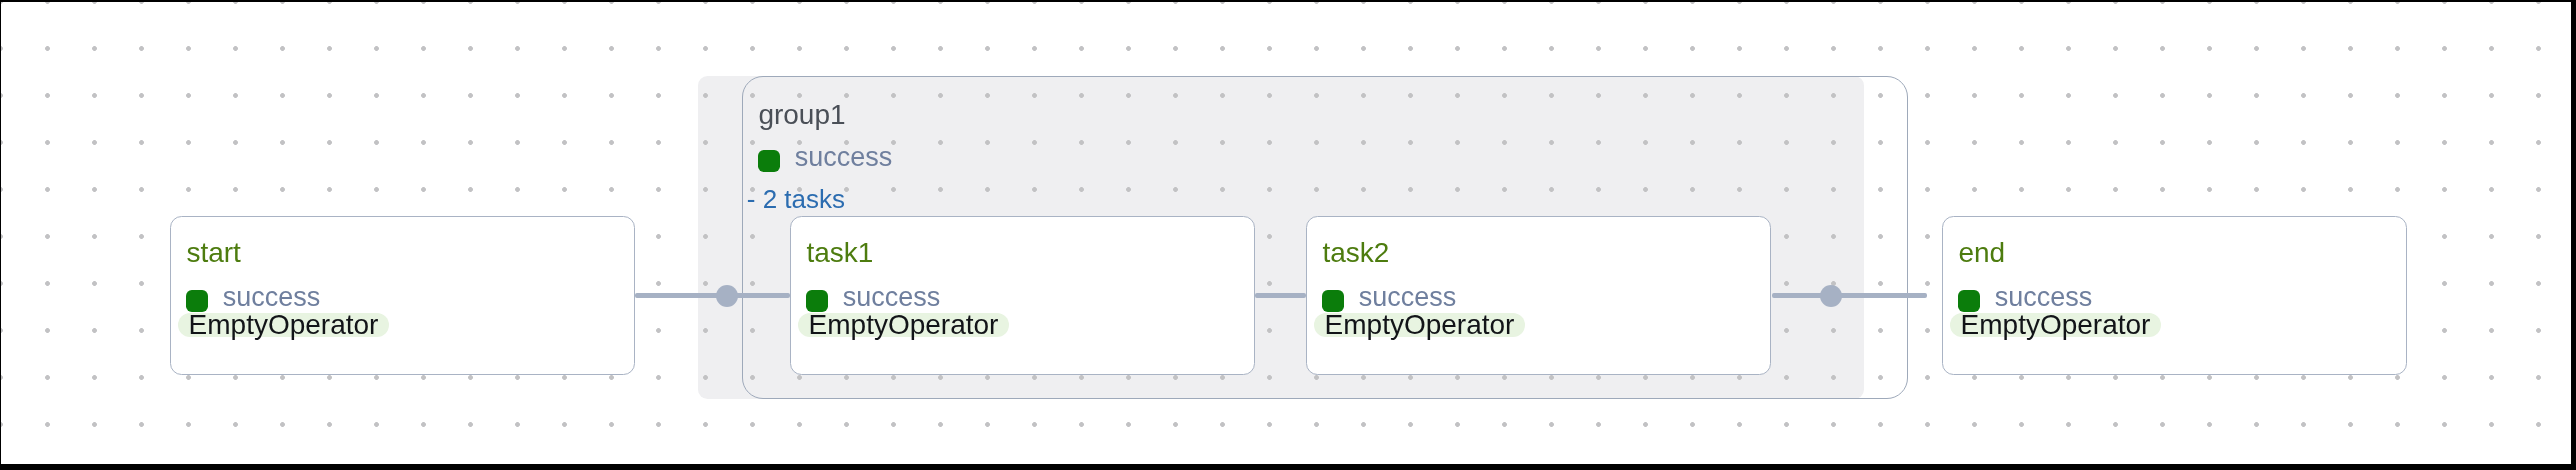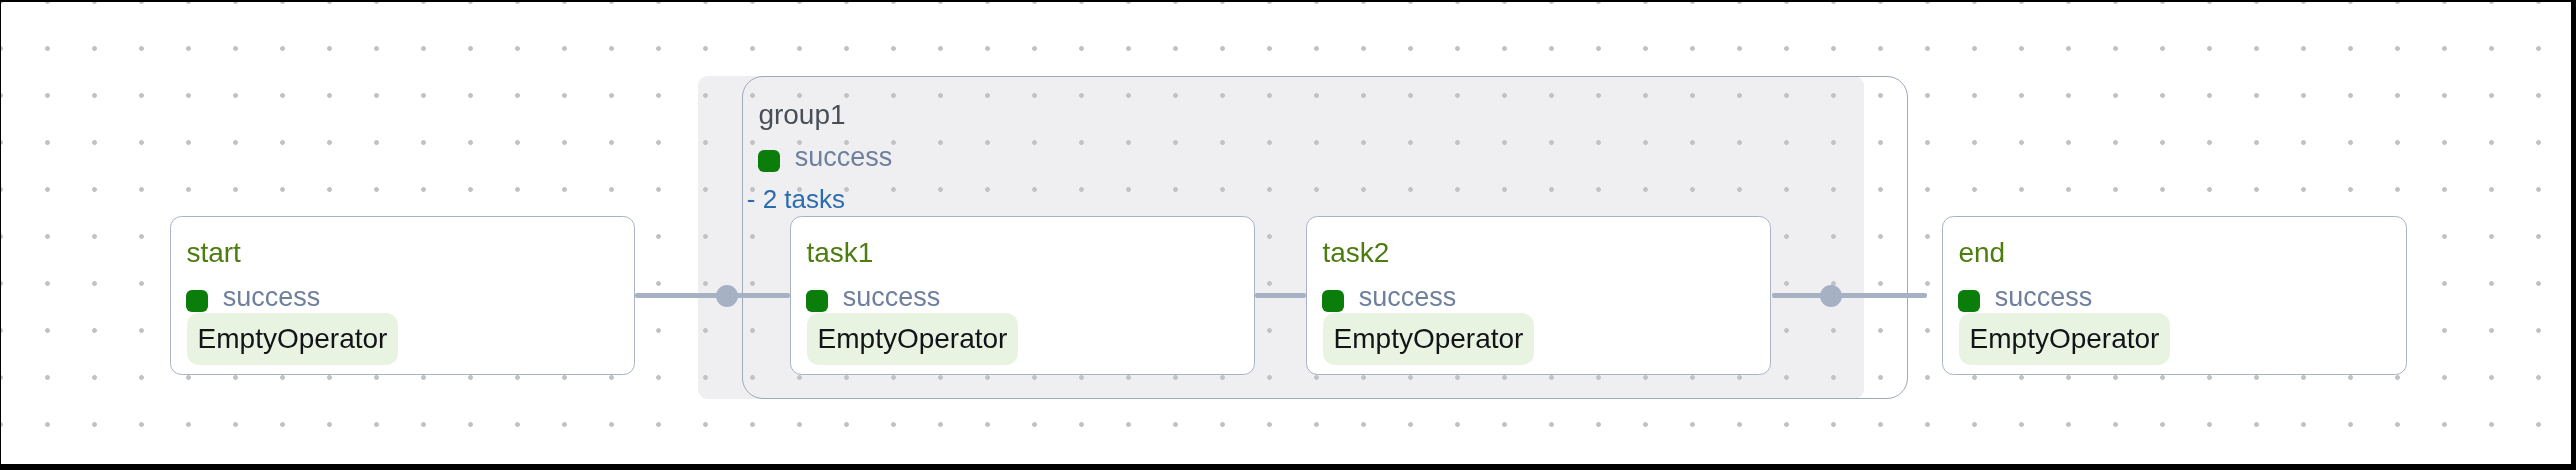--- a/index.html
+++ b/index.html
@@ -97,27 +97,27 @@
   .node-title {
     position: absolute;
     left: 15.4px; top: 21px;
     font-size: 28px; line-height: 29px;
     color: #4d7c0f;
     white-space: nowrap;
   }
 
   .operator-pill {
     position: absolute;
-    left: 16px; top: 96px;
-    height: 52px;
+    left: 7px; top: 96px;
+    height: 24px;
     display: inline-flex;
     align-items: center;
     padding: 0 10.6px;
     background: #e8f4e1;
-    border-radius: 12px;
+    border-radius: 20px;
     font-size: 28px;
     color: #121418;
     white-space: nowrap;
   }
 
   .edge {
     position: absolute;
     top: 291px;
     height: 4.8px;
     background: #a6b1c4;

